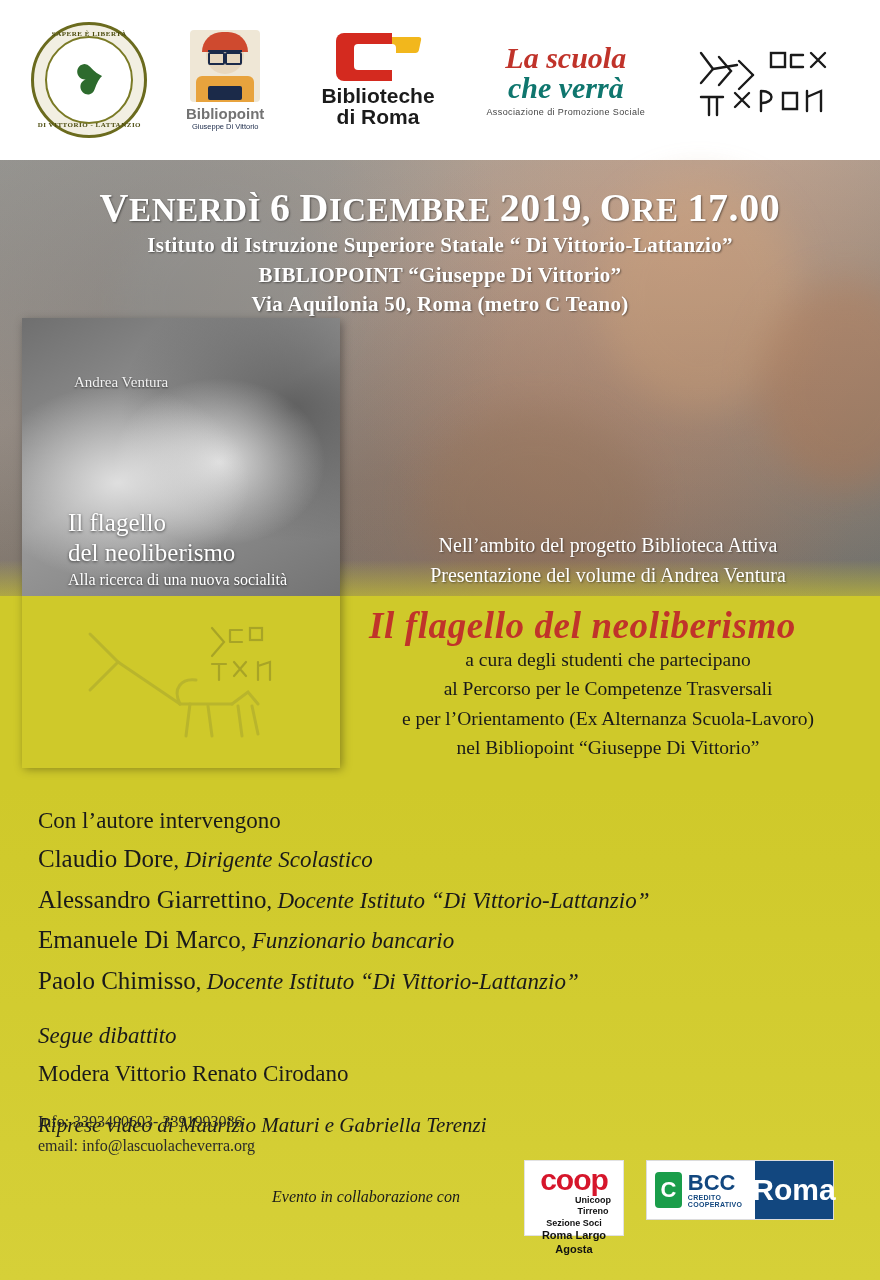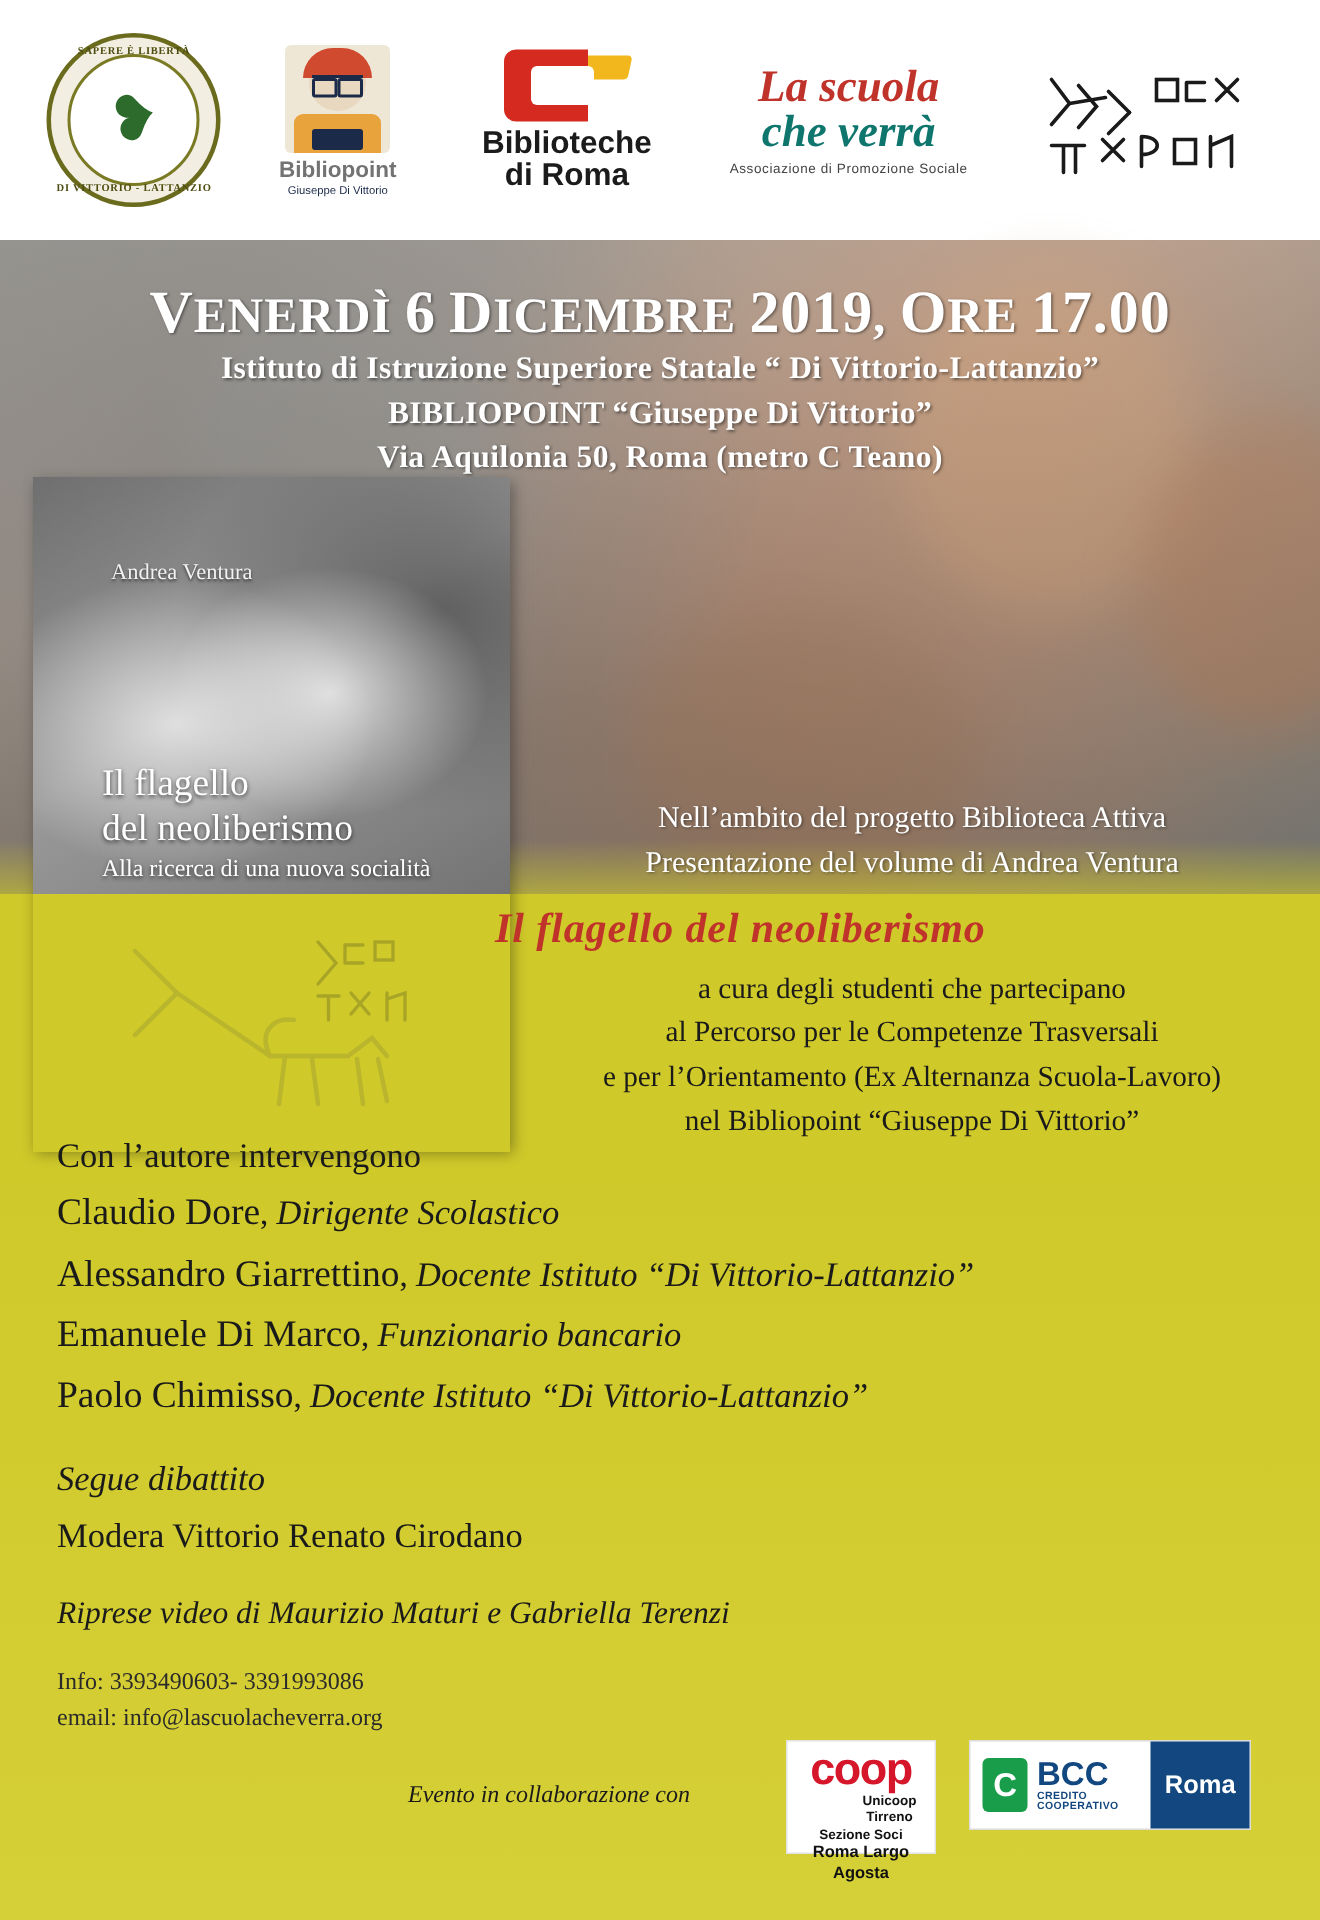--- a/index.html
+++ b/index.html
@@ -180,30 +180,30 @@
   }
   .donkey-tile svg{position:absolute;left:40px;top:12px;}
 
   
   .progetto{
     position:absolute;left:348px;top:530px;width:520px;text-align:center;color:#ffffff;
   }
   .pg-line{font-size:20px;line-height:1.52;text-shadow:1px 1px 2px rgba(0,0,0,.4);}
 
   .maintitle{
-    position:absolute;left:330px;top:604px;width:545px;text-align:left;
-    font-size:28px;font-weight:bold;font-style:italic;color:#c0332a;letter-spacing:.6px;
+    position:absolute;left:310px;top:604px;width:545px;text-align:center;
+    font-size:37px;font-weight:bold;font-style:italic;color:#c0332a;letter-spacing:.6px;
   }
   .subblock{
     position:absolute;left:348px;top:645px;width:520px;text-align:center;color:#1a1a1a;
     font-size:19.5px;line-height:1.5;
   }
 
   
-  .speakers{position:absolute;left:38px;top:752px;width:810px;color:#1a1a1a;}
+  .speakers{position:absolute;left:38px;top:802px;width:810px;color:#1a1a1a;}
   .sp-head{font-size:23px;line-height:1.62;}
   .sp-row{font-size:22px;line-height:1.62;white-space:nowrap;}
   .sp-row .nm{font-size:25px;}
   .sp-row .ro{font-style:italic;font-size:23px;}
   .sp-gap{height:16px;}
   .sp-it{font-style:italic;font-size:23px;line-height:1.62;}
   .sp-mod{font-size:23px;line-height:1.62;}
   .sp-vid{font-style:italic;font-size:21px;line-height:1.62;}
 
   
@@ -233,21 +233,21 @@
   .bcc-mark{
     width:36px;height:36px;margin-left:8px;border-radius:4px;background:#1a9d4a;
     color:#fff;font-family:"Liberation Sans",sans-serif;font-weight:bold;font-size:22px;
     display:flex;align-items:center;justify-content:center;
   }
   .bcc-txt{margin-left:6px;}
   .bcc-b{font-family:"Liberation Sans",sans-serif;font-weight:bold;font-size:22px;color:#12477f;line-height:1;}
   .bcc-s{font-family:"Liberation Sans",sans-serif;font-weight:bold;font-size:7px;color:#12477f;letter-spacing:.3px;}
   .bcc-roma{
     margin-left:auto;height:100%;width:78px;background:#12477f;color:#fff;
-    font-family:"Liberation Sans",sans-serif;font-weight:bold;font-size:17px;
+    font-family:"Liberation Sans",sans-serif;font-weight:bold;font-size:30px;
     display:flex;align-items:center;justify-content:center;
   }
 </style>
 </head>
 <body>
 
 <div class="poster">
 
   <div class="logo-strip">
 

